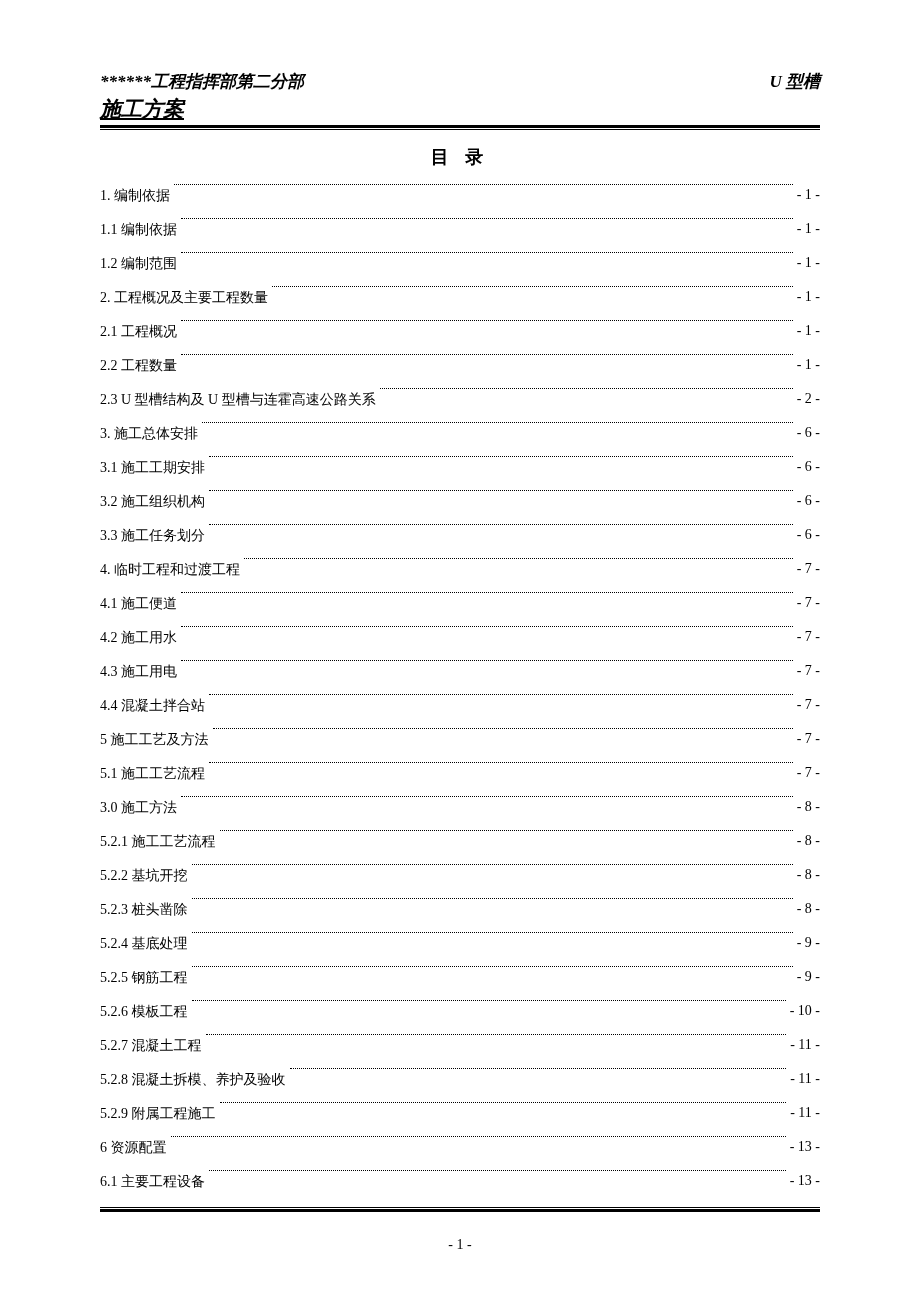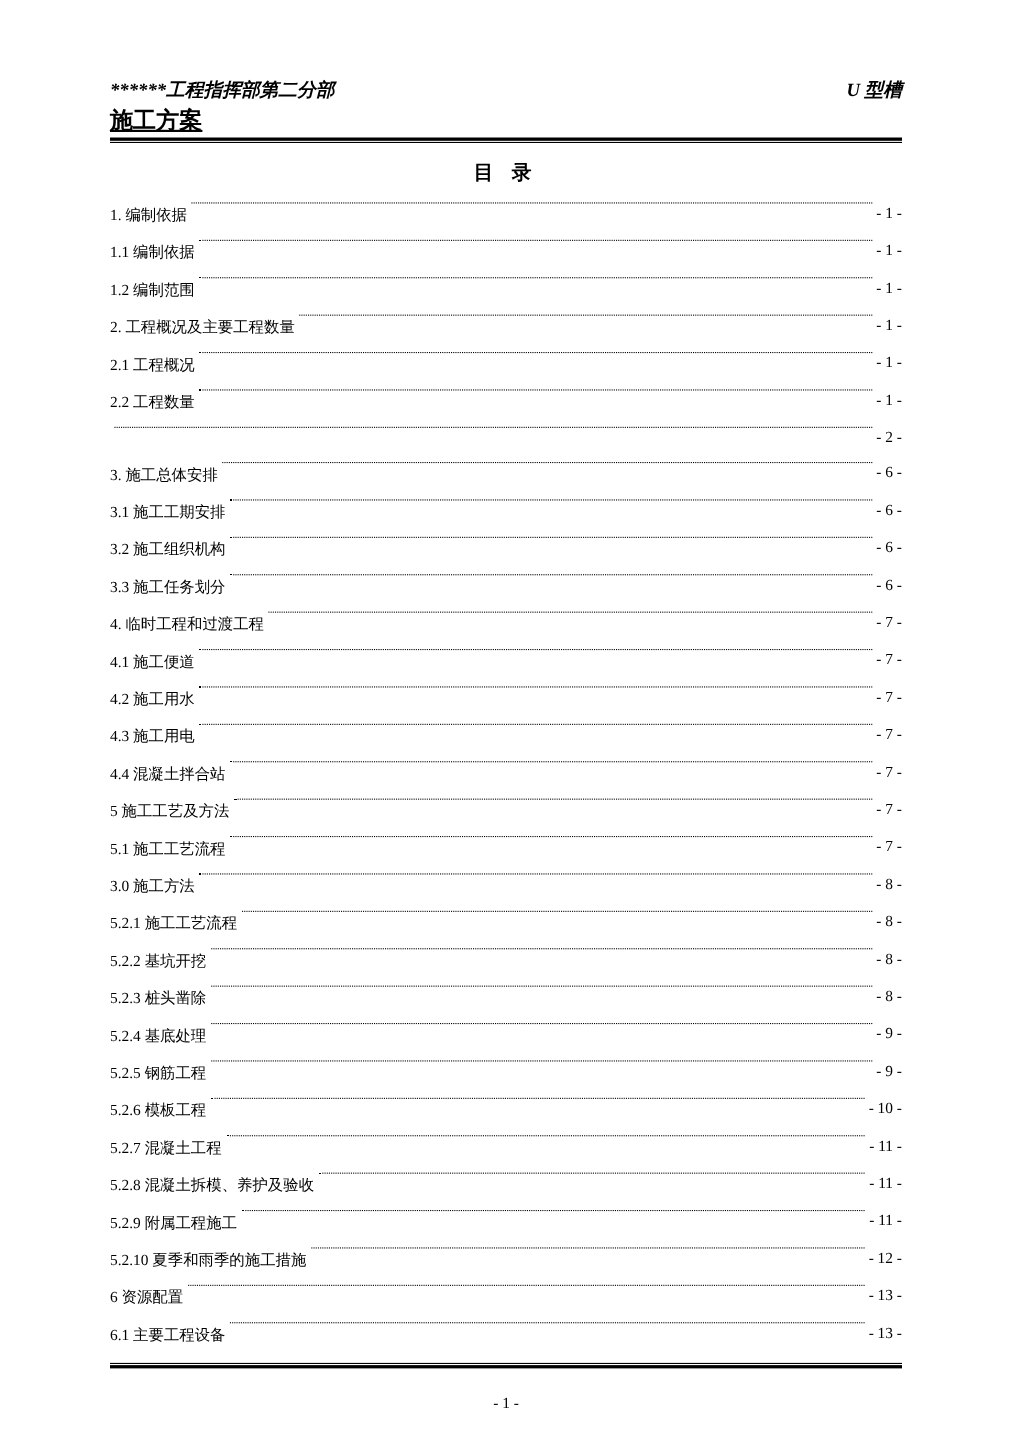--- a/index.html
+++ b/index.html
@@ -24,20 +24,21 @@
     }
     .header-left {
       font-style: italic;
     }
     .header-right {
       font-style: italic;
     }
     .subtitle {
       font-size: 21px;
       font-weight: bold;
+      font-style: italic;
       text-decoration: underline;
       margin-top: 2px;
     }
     .header-line {
       border: none;
       border-top: 3px solid #000;
       border-bottom: 1px solid #000;
       height: 5px;
       margin-top: 2px;
       margin-bottom: 15px;
@@ -123,20 +124,21 @@
       <span class="toc-label">2.1 工程概况</span>
       <span class="toc-dots"></span>
       <span class="toc-page">- 1 -</span>
     </li>
     <li class="toc-item">
       <span class="toc-label">2.2 工程数量</span>
       <span class="toc-dots"></span>
       <span class="toc-page">- 1 -</span>
     </li>
     <li class="toc-item">
+      <span class="toc-label">2.3 U 型槽结构及 U 型槽与连霍高速公路关系</span>
       <span class="toc-dots"></span>
       <span class="toc-page">- 2 -</span>
     </li>
     <li class="toc-item">
       <span class="toc-label">3. 施工总体安排</span>
       <span class="toc-dots"></span>
       <span class="toc-page">- 6 -</span>
     </li>
     <li class="toc-item">
       <span class="toc-label">3.1 施工工期安排</span>
@@ -232,25 +234,20 @@
       <span class="toc-label">5.2.8 混凝土拆模、养护及验收</span>
       <span class="toc-dots"></span>
       <span class="toc-page">- 11 -</span>
     </li>
     <li class="toc-item">
       <span class="toc-label">5.2.9 附属工程施工</span>
       <span class="toc-dots"></span>
       <span class="toc-page">- 11 -</span>
     </li>
     <li class="toc-item">
-      <span class="toc-label">5.2.10 夏季和雨季的施工措施</span>
-      <span class="toc-dots"></span>
-      <span class="toc-page">- 12 -</span>
-    </li>
-    <li class="toc-item">
       <span class="toc-label">6 资源配置</span>
       <span class="toc-dots"></span>
       <span class="toc-page">- 13 -</span>
     </li>
     <li class="toc-item">
       <span class="toc-label">6.1 主要工程设备</span>
       <span class="toc-dots"></span>
       <span class="toc-page">- 13 -</span>
     </li>
   </ul>

